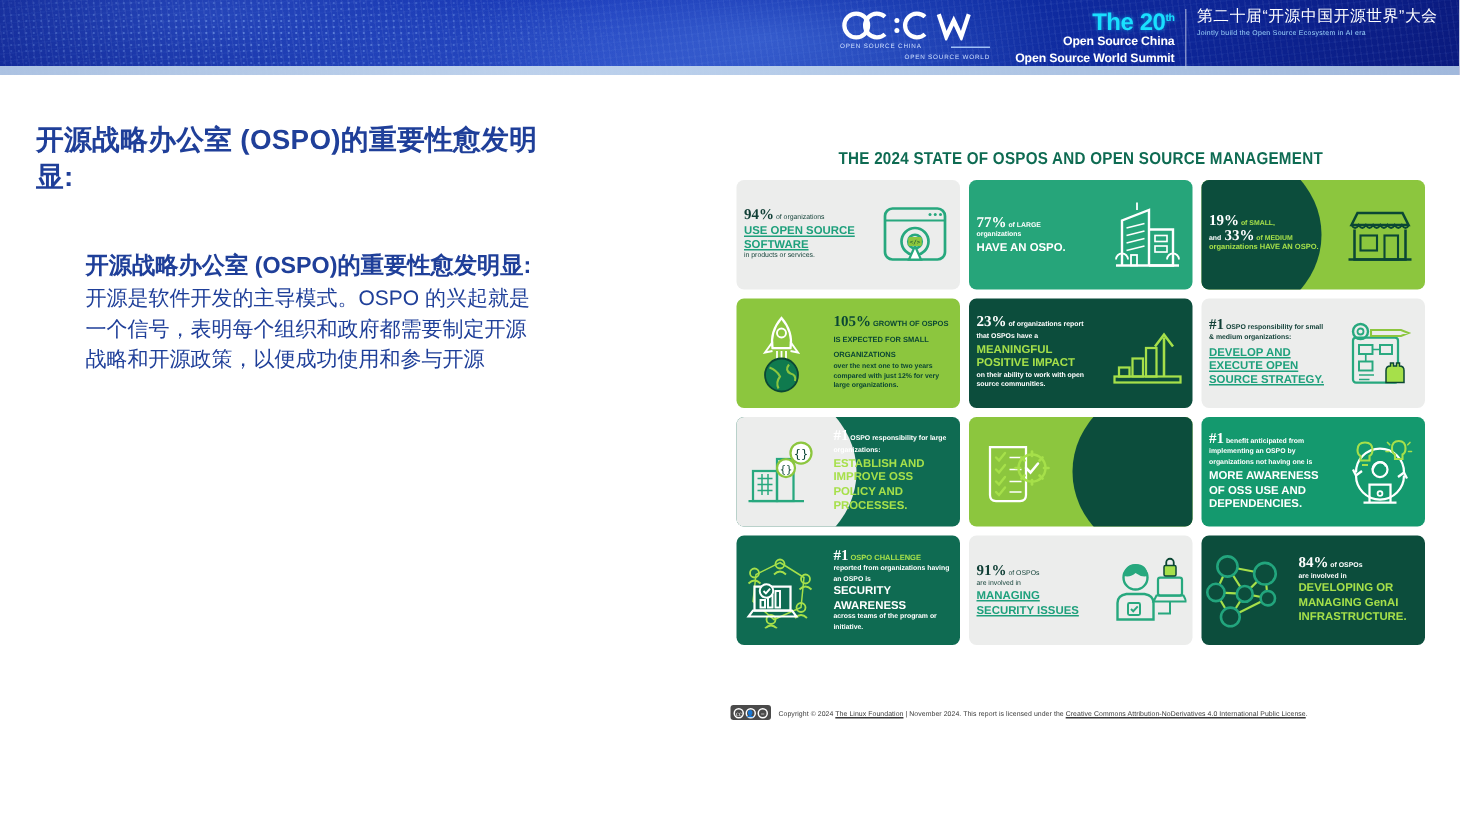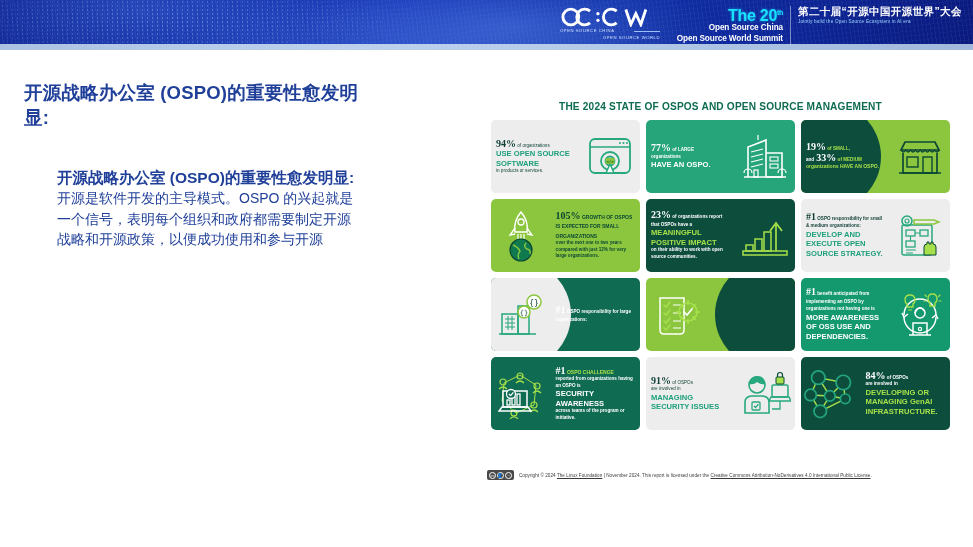--- a/index.html
+++ b/index.html
@@ -68,21 +68,21 @@
     text-shadow: 0 0 3px rgba(25,224,255,.55);
   }
   .conf-the20 sup { font-size: 7px; vertical-align: super; }
   .conf-osc {
     color: #ffffff; font-size: 8.2px; font-weight: bold; line-height: 10.5px;
     letter-spacing: -0.1px; white-space: nowrap;
   }
   .conf-divider { width: 1px; background: rgba(255,255,255,.45); margin: 1px 0; }
   .conf-right { padding-left: 7px; }
   .conf-cn-big {
-    color: #ffffff; font-size: 10.5px; font-weight: bold; line-height: 13px;
+    color: #ffffff; font-size: 10.5px; font-weight: normal; line-height: 13px;
     letter-spacing: .4px; white-space: nowrap;
   }
   .conf-en-small {
     color: #9fd8ff; font-size: 4.6px; line-height: 8px; letter-spacing: .22px; white-space: nowrap;
   }
   .conf-cn-small {
     color: #ffffff; font-size: 9px; line-height: 12px; letter-spacing: .4px; white-space: nowrap; margin-top: 46px;
   }
 
   
@@ -139,21 +139,21 @@
 
   
   .bg-light  { background: #ECEDEC; }
   .bg-teal   { background: #26A57A; }
   .bg-dark   { background: #0C4D3C; }
   .bg-lime   { background: #8CC63E; }
   .bg-green  { background: #14996E; }
   .bg-dteal  { background: #0F6B52; }
 
   .t-dark  { color: #103F36; }
-  .t-teal  { color: #1EA07C; }
+  .t-teal  { color: #1EA07C; text-decoration: underline; }
   .t-white { color: #ffffff; }
   .t-lime  { color: #A6E04A; }
   .t-dgrn  { color: #0B4734; }
 
   svg { display: block; }
 
   
   .footer {
     position: absolute; left: 487px; top: 468px; width: 430px; height: 14px;
     display: flex; align-items: center; gap: 5px;
@@ -350,20 +350,21 @@
             <path d="M20 7 H40 L45 9 L40 11 H20 Z" fill="none" stroke="#8CC63E" stroke-width="1.4"></path>
             <path d="M30 42 V34 q0-3 3-3 v-2 h2 v2 h2 v-2 h2 v2 q3 0 3 3 v8 Z" fill="#A6E04A" stroke="#0B4734" stroke-width="1"></path>
           </svg>
         </div>
       </div>
 
       <div class="card bg-dteal rev">
         <div class="blob left bg-light"></div>
         <div class="txt">
           <div class="l2 t-white"><span class="big">#1</span><span class="sm"> OSPO responsibility for large organizations:</span></div>
+          <div class="l1 t-lime">ESTABLISH AND IMPROVE OSS POLICY AND PROCESSES.</div>
         </div>
         <div class="ico">
           <svg width="50" height="46" viewBox="0 0 50 46">
             <rect x="6" y="22" width="16" height="20" fill="none" stroke="#27A87E" stroke-width="1.5"></rect>
             <rect x="22" y="14" width="11" height="28" fill="none" stroke="#27A87E" stroke-width="1.5"></rect>
             <g stroke="#27A87E" stroke-width="1">
               <line x1="9" y1="27" x2="19" y2="27"></line>
                 <line x1="9" y1="31" x2="19" y2="31"></line>
               <line x1="9" y1="35" x2="19" y2="35"></line>
               <line x1="12" y1="24" x2="12" y2="38"></line>

